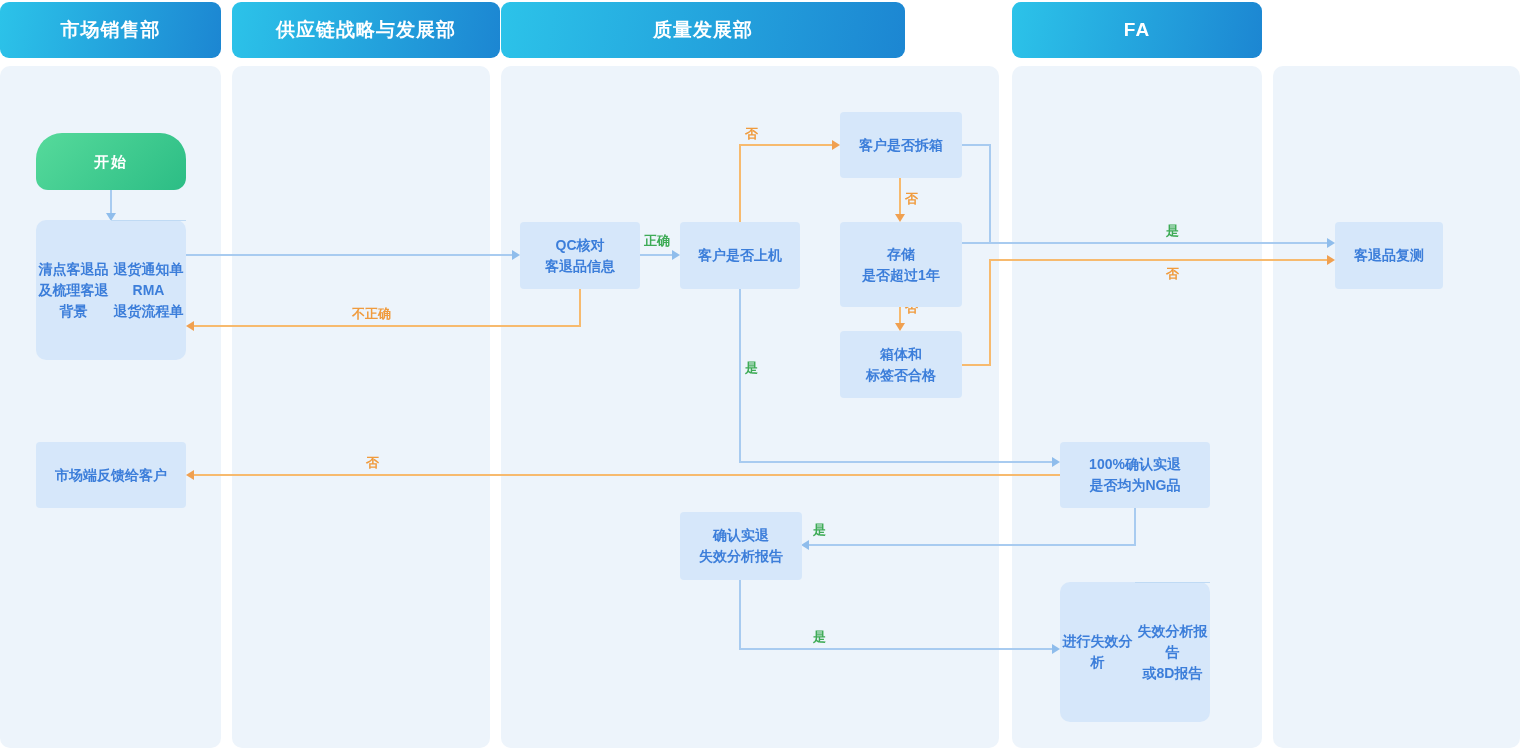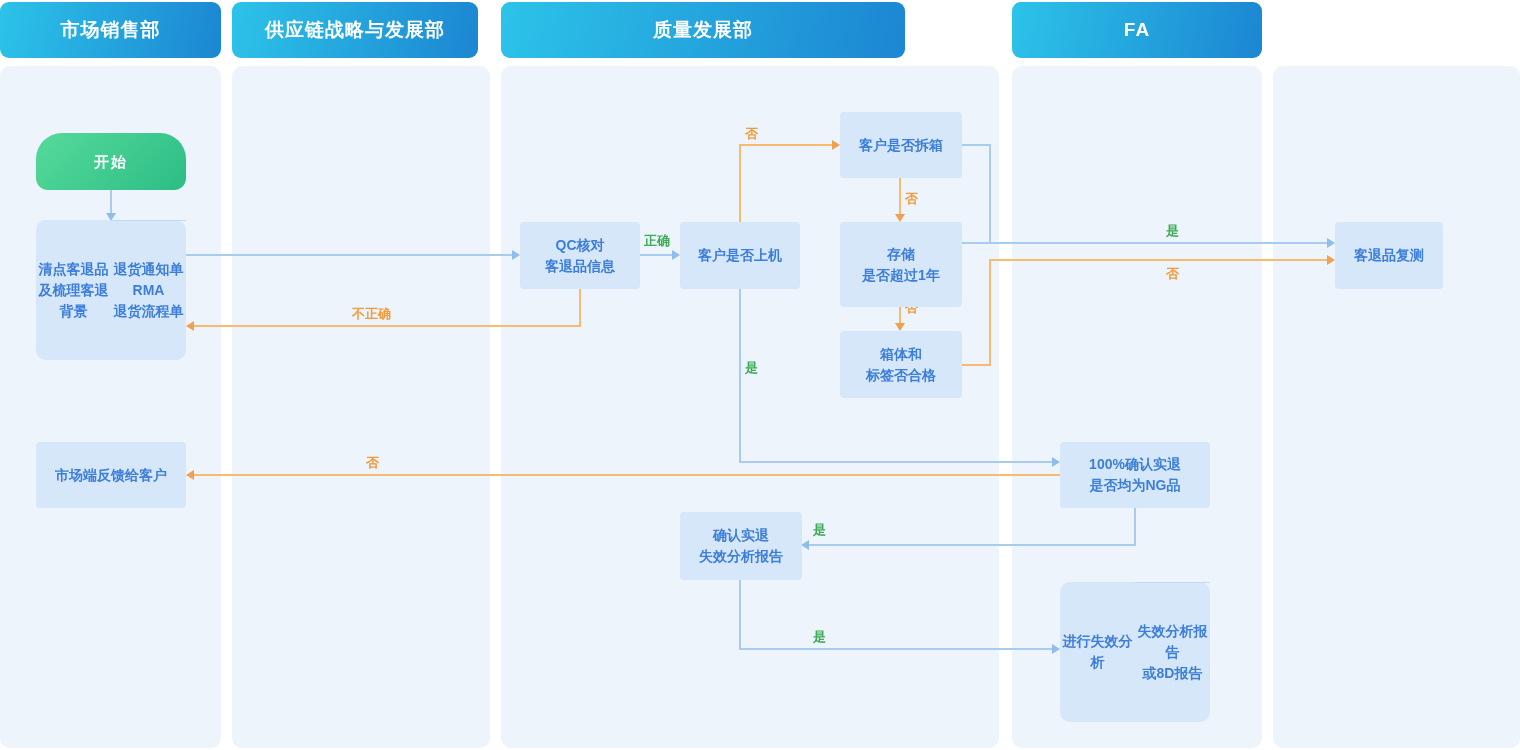--- a/index.html
+++ b/index.html
@@ -74,21 +74,21 @@
 
   <div class="lane-bg" style="left:0;width:221px;"></div>
   <div class="lane-bg" style="left:232px;width:258px;"></div>
   <div class="lane-bg" style="left:501px;width:498px;"></div>
   <div class="lane-bg" style="left:1012px;width:250px;"></div>
   <div class="lane-bg" style="left:1273px;width:247px;"></div>
 
   <div class="lane-header" style="left:0;width:221px;">
     <span>市场销售部</span>
   </div>
-  <div class="lane-header" style="left:232px;width:246px;">
+  <div class="lane-header" style="left:232px;width:268px;">
     <span>供应链战略与发展部</span>
   </div>
   <div class="lane-header" style="left:501px;width:404px;text-align:right;">
     <span>质量发展部</span>
   </div>
   <div class="lane-header" style="left:1012px;width:250px;">
     <span>FA</span>
   </div>
 
   <div class="seg v blue" style="left:110px;top:190px;height:24px;"></div>

